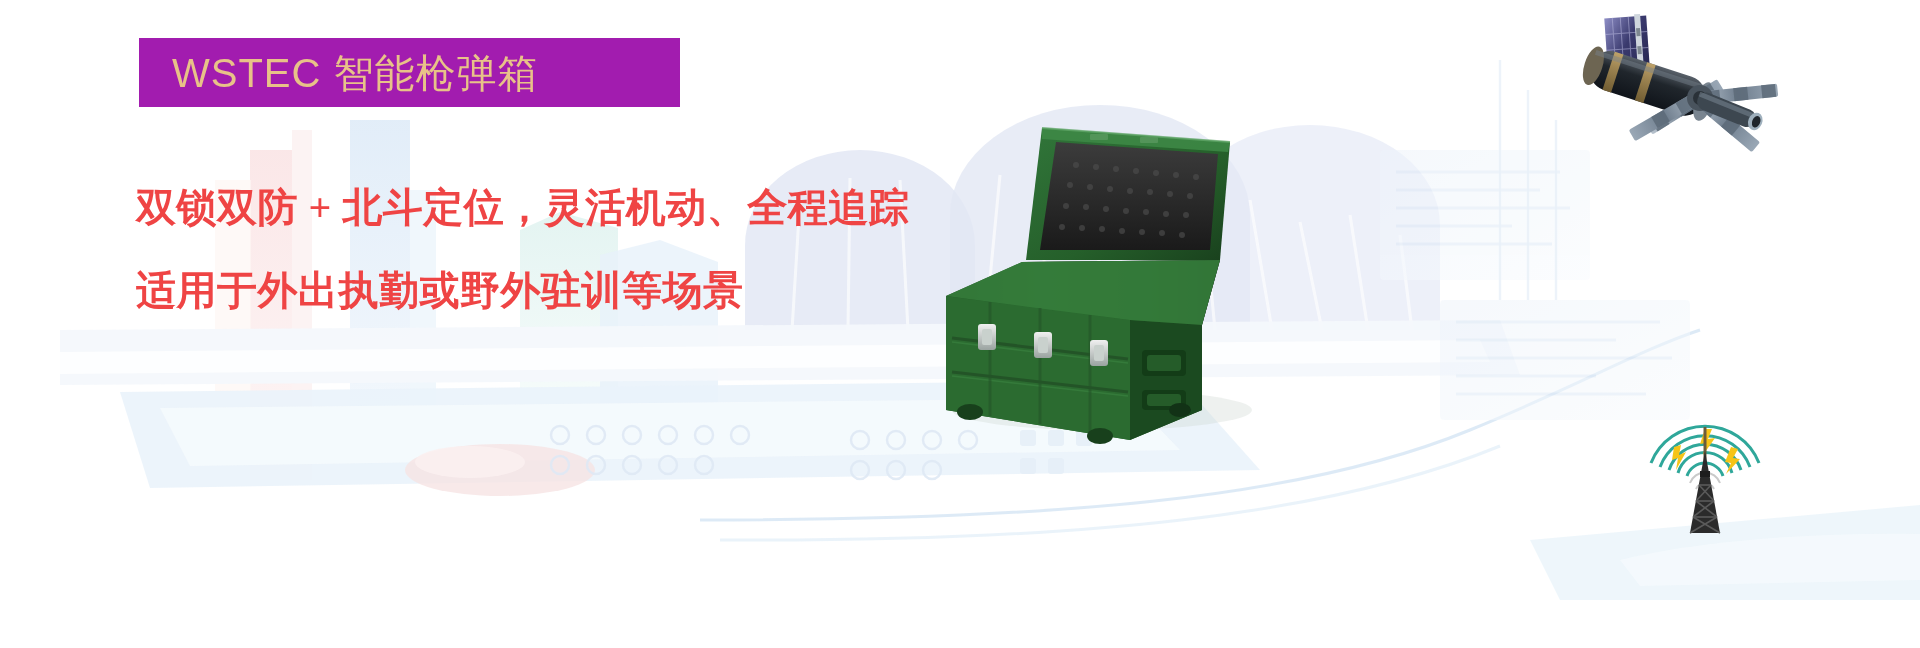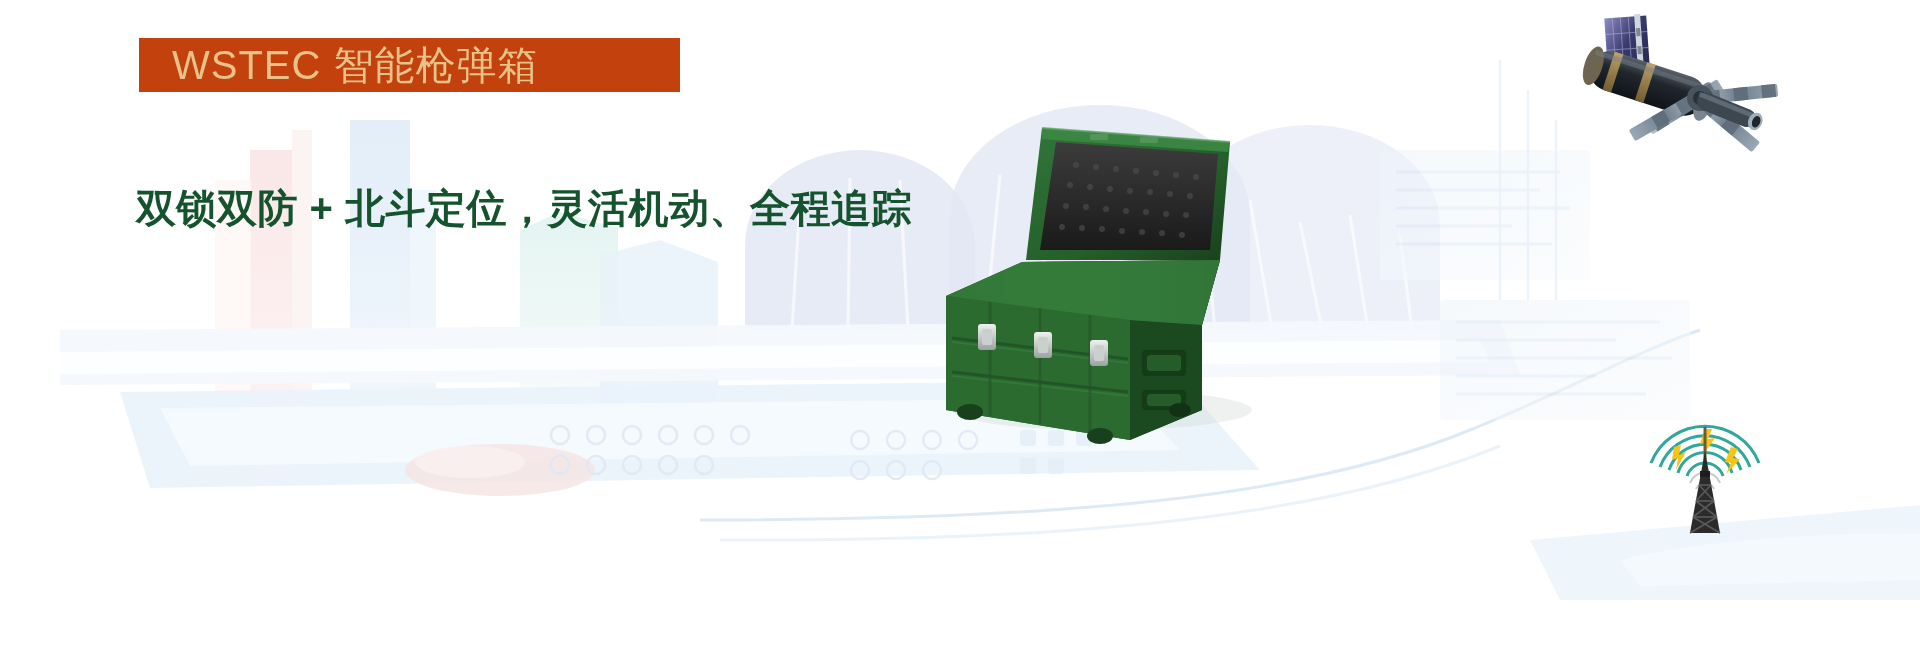--- a/index.html
+++ b/index.html
@@ -11,47 +11,48 @@
     background:#ffffff;
   }
 
   
   #bg { position:absolute; inset:0; overflow:hidden; }
   #bg svg { position:absolute; inset:0; }
 
   
   .title-banner{
     position:absolute; left:139px; top:38px;
-    width:541px; height:54px;
-    background:#c2410c;
+    width:541px; height:69px;
+    background:#a21caf;
     display:flex; align-items:center;
     padding-left:33px;
   }
   .title-text{
     color:#e8c288;
     font-size:40px;
     letter-spacing:1px;
     white-space:nowrap;
     line-height:1;
     font-weight:400;
   }
 
   
   .features{
     position:absolute; left:136px; top:186px;
     display:flex; flex-direction:column;
     gap:39px;
   }
   .feature-line{
-    color:#14532d;
+    color:#ef4444;
     font-size:40px;
     line-height:1.1;
     white-space:nowrap;
     font-weight:700;
     letter-spacing:0.5px;
+    font-family:Liberation Serif, serif;
   }
 
   
   .product{ position:absolute; left:930px; top:110px; width:340px; height:370px; }
   .satellite{ position:absolute; left:1580px; top:2px; width:200px; height:150px; }
   .tower{ position:absolute; left:1630px; top:355px; width:150px; height:180px; }
 </style>
 </head>
 <body>
 
@@ -179,20 +180,21 @@
     </g>
   </svg>
 </div>
 
 <div class="title-banner">
   <span class="title-text">WSTEC 智能枪弹箱</span>
 </div>
 
 <div class="features">
   <div class="feature-line">双锁双防 + 北斗定位，灵活机动、全程追踪</div>
+  <div class="feature-line">适用于外出执勤或野外驻训等场景</div>
 </div>
 
 <div class="product">
   <svg width="340" height="370" viewBox="0 0 340 370" xmlns="http://www.w3.org/2000/svg">
     <defs>
       <linearGradient id="caseBody" x1="0" y1="0" x2="1" y2="0">
         <stop offset="0%" stop-color="#1f4c22"></stop>
         <stop offset="35%" stop-color="#2e7233"></stop>
         <stop offset="75%" stop-color="#255c28"></stop>
         <stop offset="100%" stop-color="#17391a"></stop>

